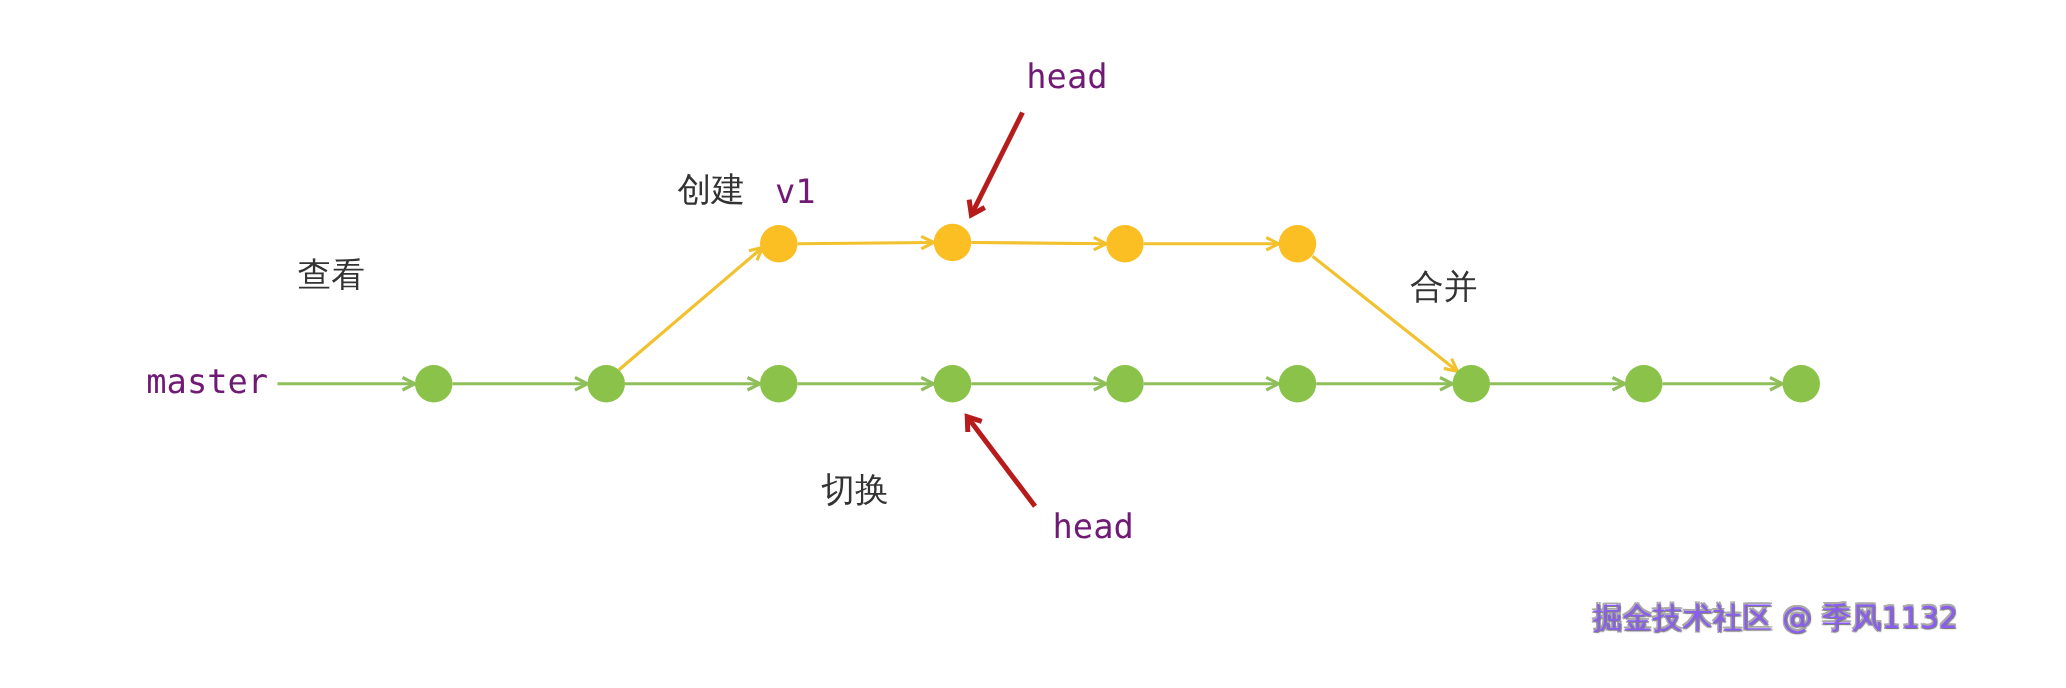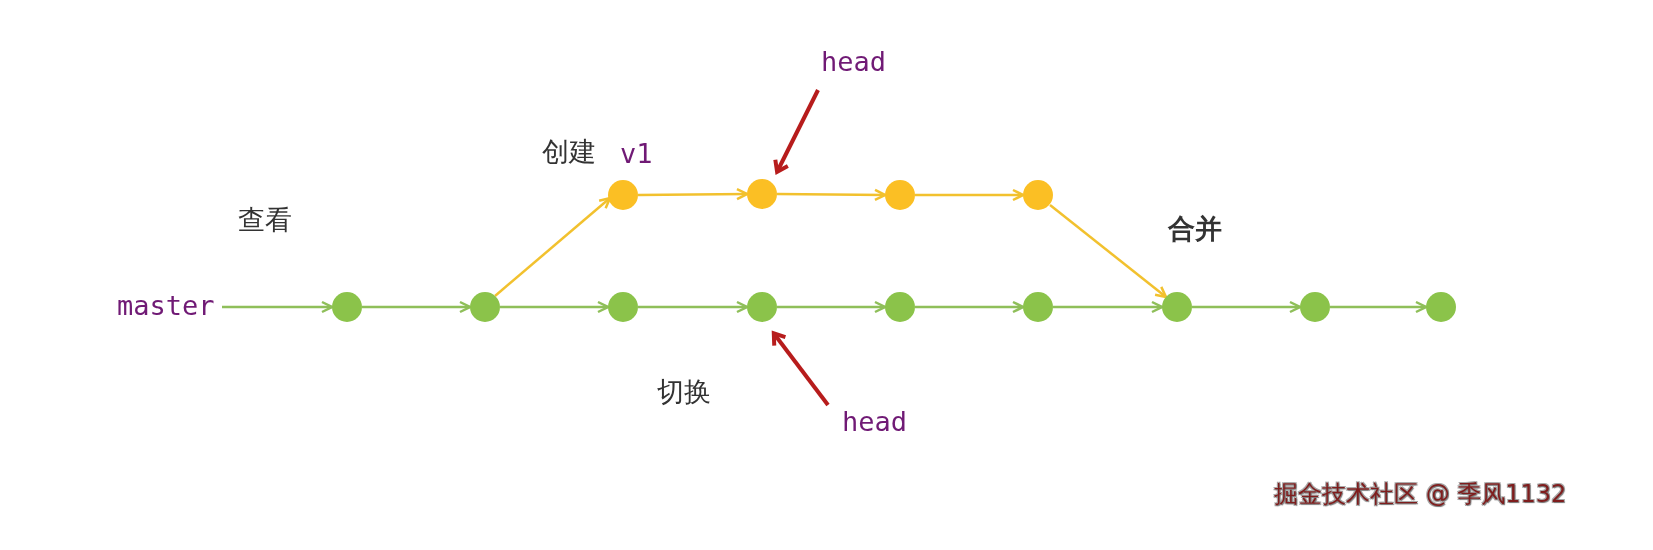--- a/index.html
+++ b/index.html
@@ -28,21 +28,21 @@
       color: #701a75;
       font-size: 27px;
     }
     .cjk {
       font-family: "DejaVu Sans", "Liberation Sans", sans-serif;
       color: #333333;
       font-size: 27px;
     }
     .watermark {
       font-family: "DejaVu Sans", "Liberation Sans", sans-serif;
-      color: #7f1d1d;
+      color: #8b5cf6;
       font-size: 24px;
       text-shadow: 1px 1px 1px #777, -1px -1px 0 #aaa, 1px -1px 0 #aaa, -1px 1px 0 #aaa;
     }
   </style>
 </head>
 <body>
 
 <div class="canvas">
 
   <svg class="diagram" width="1653" height="550" viewBox="0 0 1653 550">
@@ -105,16 +105,16 @@
     </g>
   </svg>
 
   <div class="label mono-red" style="left:117px; top:290px;text-align:center;">master</div>
   <div class="label cjk" style="left:198px; top:202px;margin-left:40px;">查看</div>
   <div class="label cjk" style="left:542px; top:134px;">创建</div>
   <div class="label mono-red" style="left:620px; top:138px;text-align:right;">v1</div>
   <div class="label mono-red" style="left:821px; top:46px;">head</div>
   <div class="label cjk" style="left:657px; top:374px;">切换</div>
   <div class="label mono-red" style="left:842px; top:406px;">head</div>
-  <div class="label cjk" style="left:1168px; top:211px;font-weight:bold;">合并</div>
+  <div class="label cjk" style="left:1128px; top:211px;">合并</div>
 
   <div class="label watermark" style="left:1274px; top:478px;">掘金技术社区 @ 季风1132</div>
 </div>
 
 </body></html>

